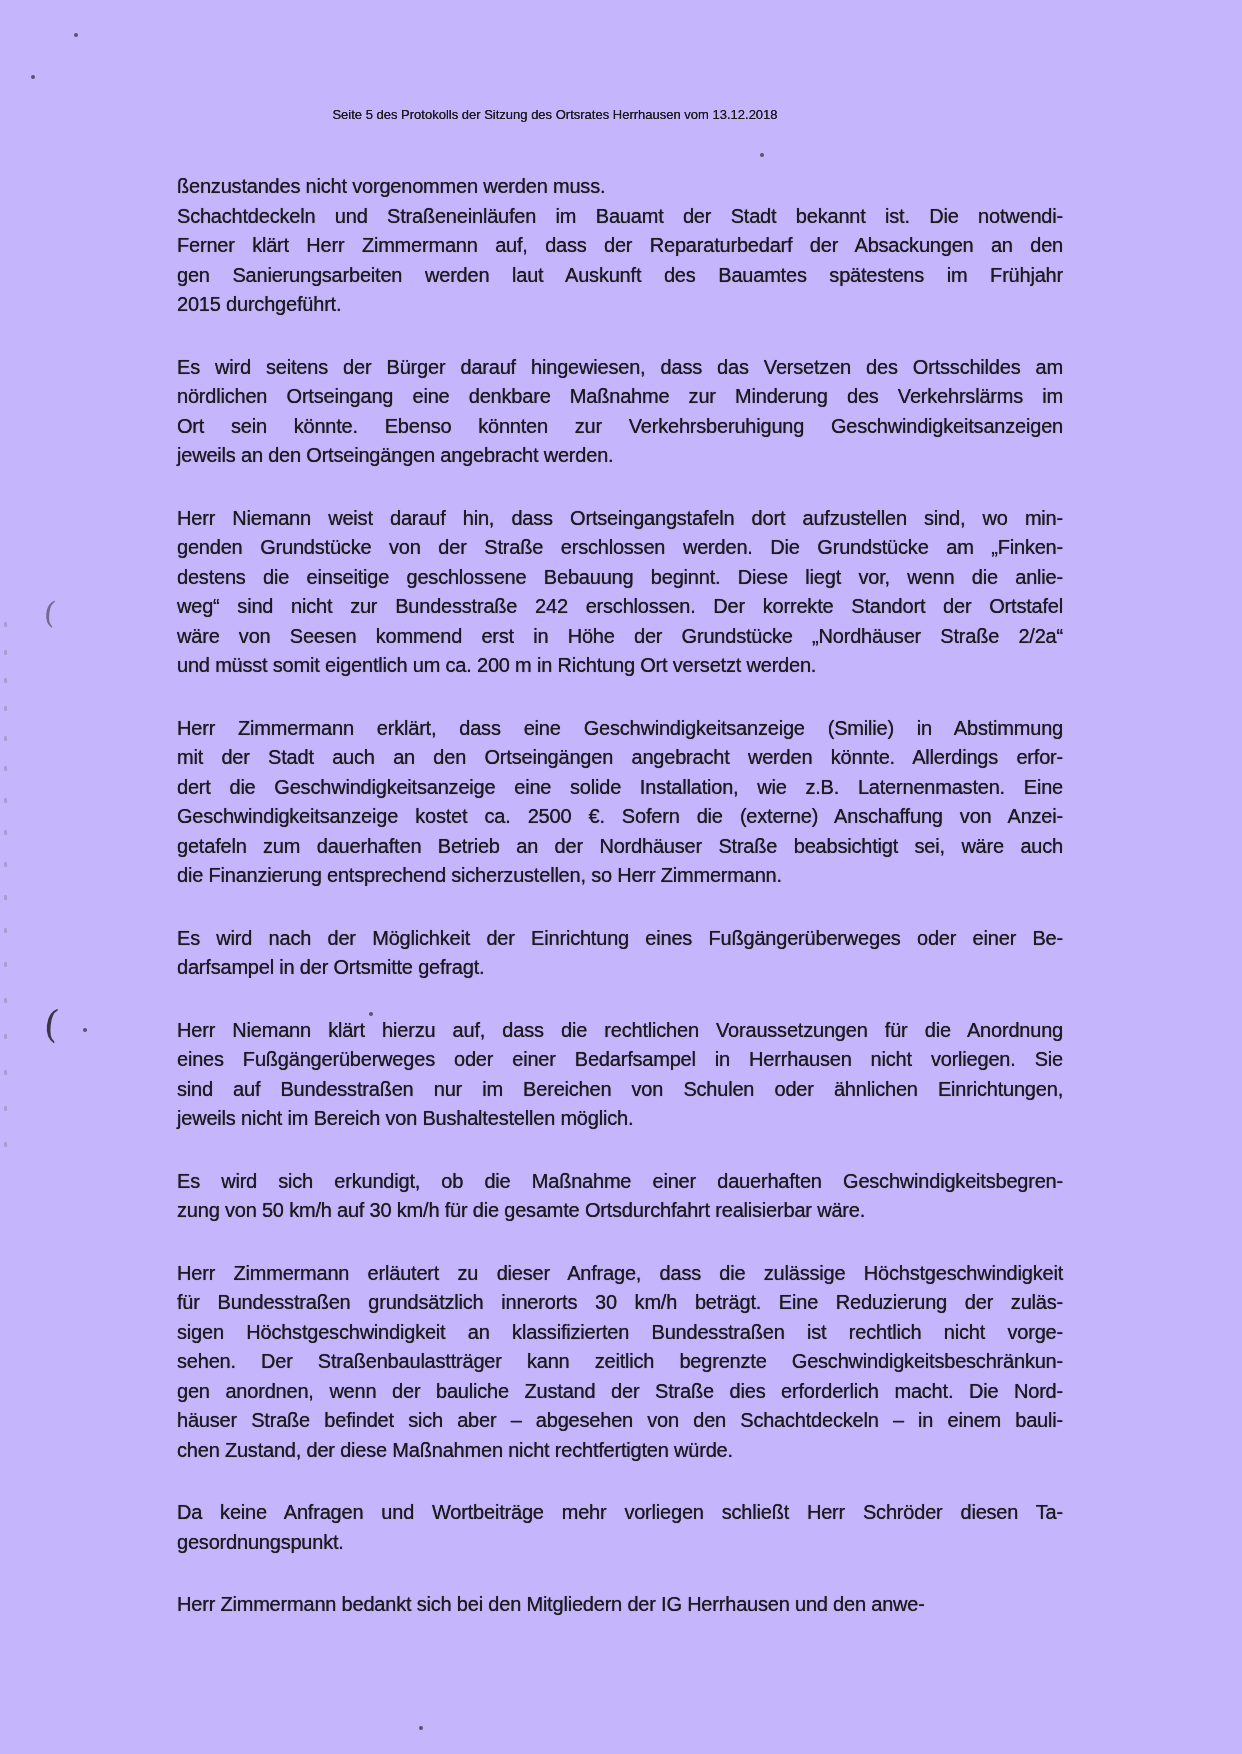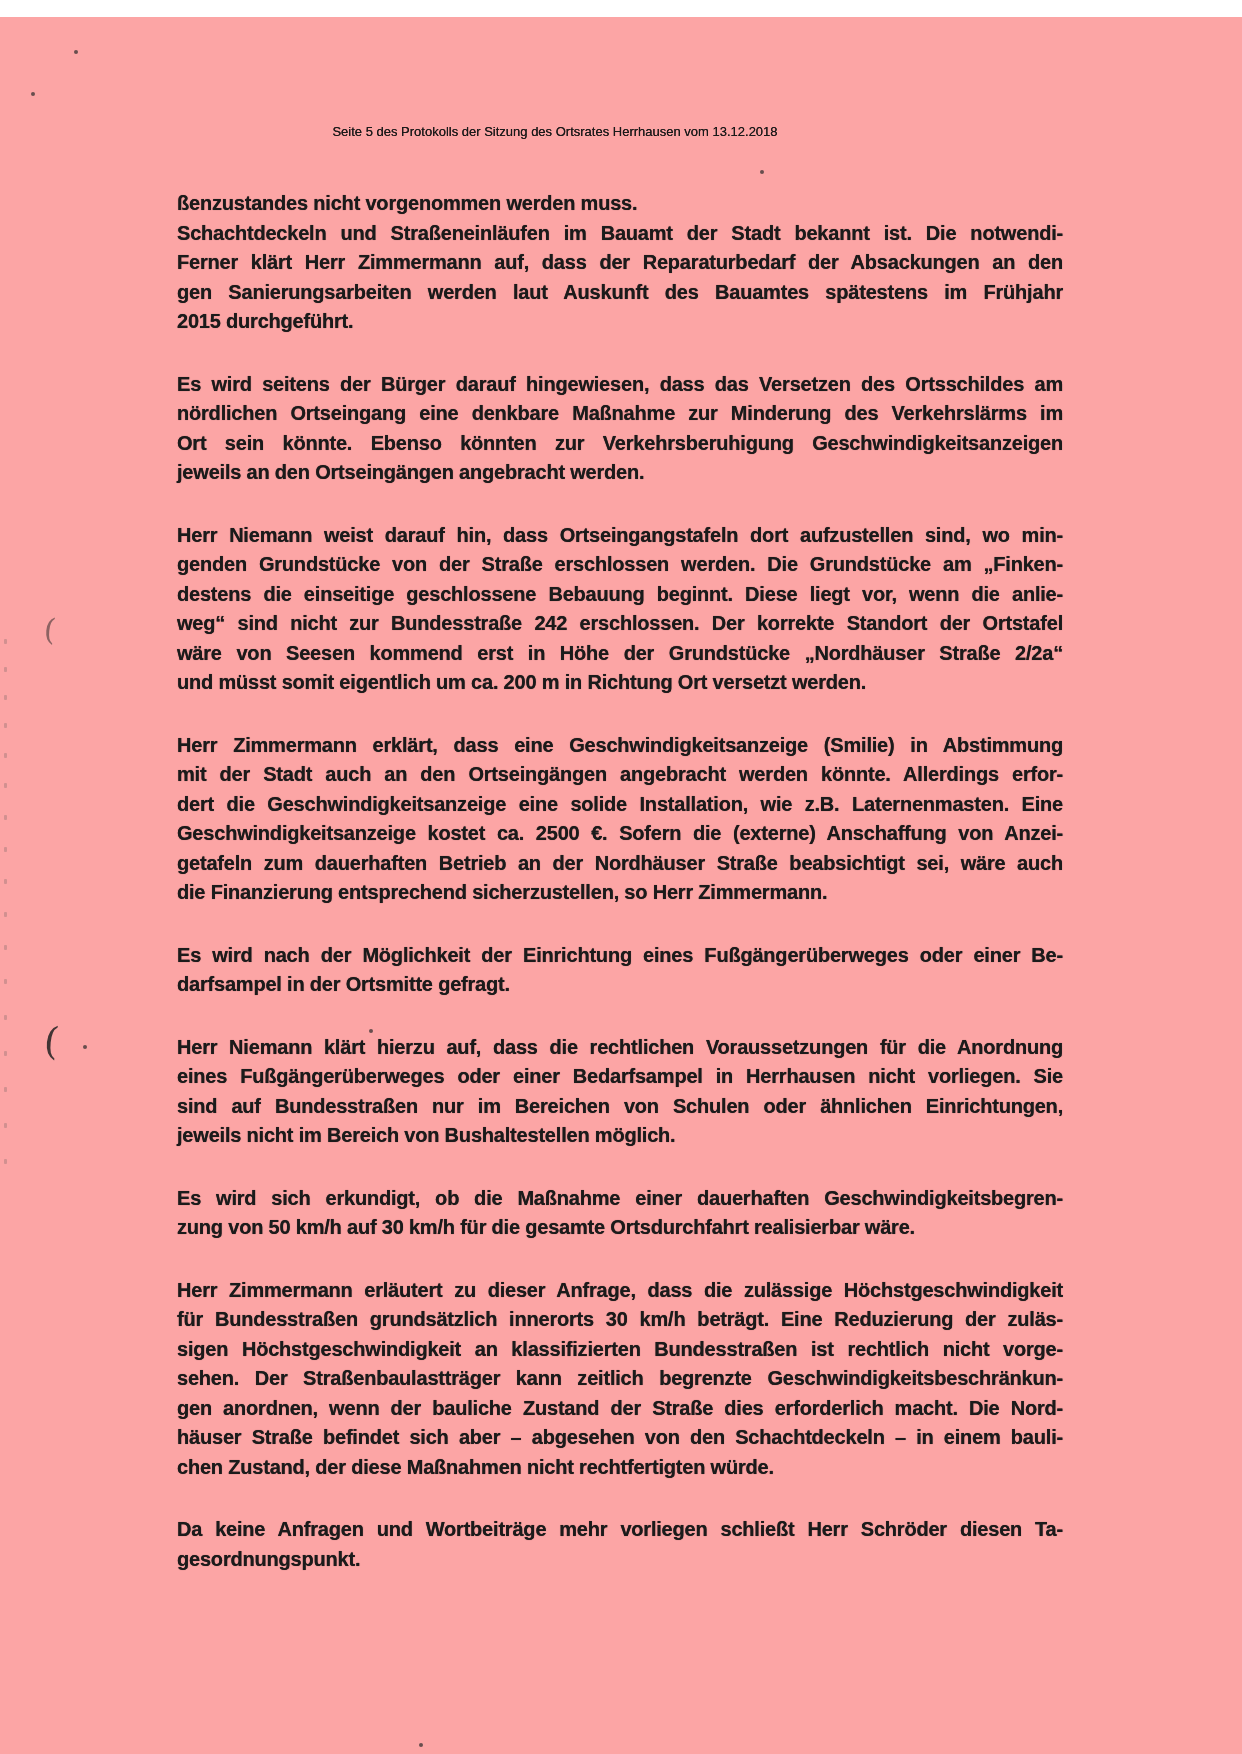--- a/index.html
+++ b/index.html
@@ -24,21 +24,21 @@
   }
   .doc-body {
     position: absolute;
     top: 172px; left: 177px; width: 886px;
     font-size: 20px;
     line-height: 29.5px;
     letter-spacing: -0.2px;
     color: #1b1b1b;
     text-shadow: 0 0 0.7px rgba(0,0,0,0.8);
   }
-  .para { margin-top: 33px; font-weight: bold; }
+  .para { margin-top: 33px; }
   .para:first-child, .para.flush { margin-top: 0; }
   .line { text-align: justify; text-align-last: justify; white-space: normal; }
   .line.last { text-align-last: left; }
 
   
   .speck {
     position: absolute; width: 4px; height: 4px;
     background: #2a2a2a; border-radius: 50%;
     opacity: 0.7;
   }
@@ -52,21 +52,21 @@
   .edge-dash {
     position: absolute; left: 4px;
     width: 3px; height: 5px;
     background: #555; opacity: 0.25;
     border-radius: 1px;
   }
 </style>
 </head>
 <body>
 
-<div class="page" style="background: #fca5a5; margin-top: 17px;">
+<div class="page" style="background: #c4b5fd;">
   <div class="page-header">Seite 5 des Protokolls der Sitzung des Ortsrates Herrhausen vom 13.12.2018</div>
 
   <div class="doc-body" style="color: rgb(27, 27, 27);">
       <div class="para">
         <div class="line last">ßenzustandes nicht vorgenommen werden muss.</div>
       </div>
       <div class="para flush">
         <div class="line">Schachtdeckeln und Straßeneinläufen im Bauamt der Stadt bekannt ist. Die notwendi-</div>
         <div class="line">Ferner klärt Herr Zimmermann auf, dass der Reparaturbedarf der Absackungen an den</div>
         <div class="line">gen Sanierungsarbeiten werden laut Auskunft des Bauamtes spätestens im Frühjahr</div>
@@ -114,20 +114,23 @@
         <div class="line">sigen Höchstgeschwindigkeit an klassifizierten Bundesstraßen ist rechtlich nicht vorge-</div>
         <div class="line">sehen. Der Straßenbaulastträger kann zeitlich begrenzte Geschwindigkeitsbeschränkun-</div>
         <div class="line">gen anordnen, wenn der bauliche Zustand der Straße dies erforderlich macht. Die Nord-</div>
         <div class="line">häuser Straße befindet sich aber – abgesehen von den Schachtdeckeln – in einem bauli-</div>
         <div class="line last">chen Zustand, der diese Maßnahmen nicht rechtfertigten würde.</div>
       </div>
       <div class="para">
         <div class="line">Da keine Anfragen und Wortbeiträge mehr vorliegen schließt Herr Schröder diesen Ta-</div>
         <div class="line last">gesordnungspunkt.</div>
       </div>
+      <div class="para">
+        <div class="line last">Herr Zimmermann bedankt sich bei den Mitgliedern der IG Herrhausen und den anwe-</div>
+      </div>
     </div>
 
   <div id="artifacts">
       <div class="speck" style="left: 74px; top: 33px;"></div>
       <div class="speck" style="left: 31px; top: 75px;"></div>
       <div class="speck" style="left: 83px; top: 1028px;"></div>
       <div class="speck" style="left: 369px; top: 1012px;"></div>
       <div class="speck" style="left: 760px; top: 153px;"></div>
       <div class="speck" style="left: 419px; top: 1726px;"></div>
       <div class="paren-mark" style="left: 44px; top: 598px; font-size: 30px; opacity: 0.5;">(</div>

